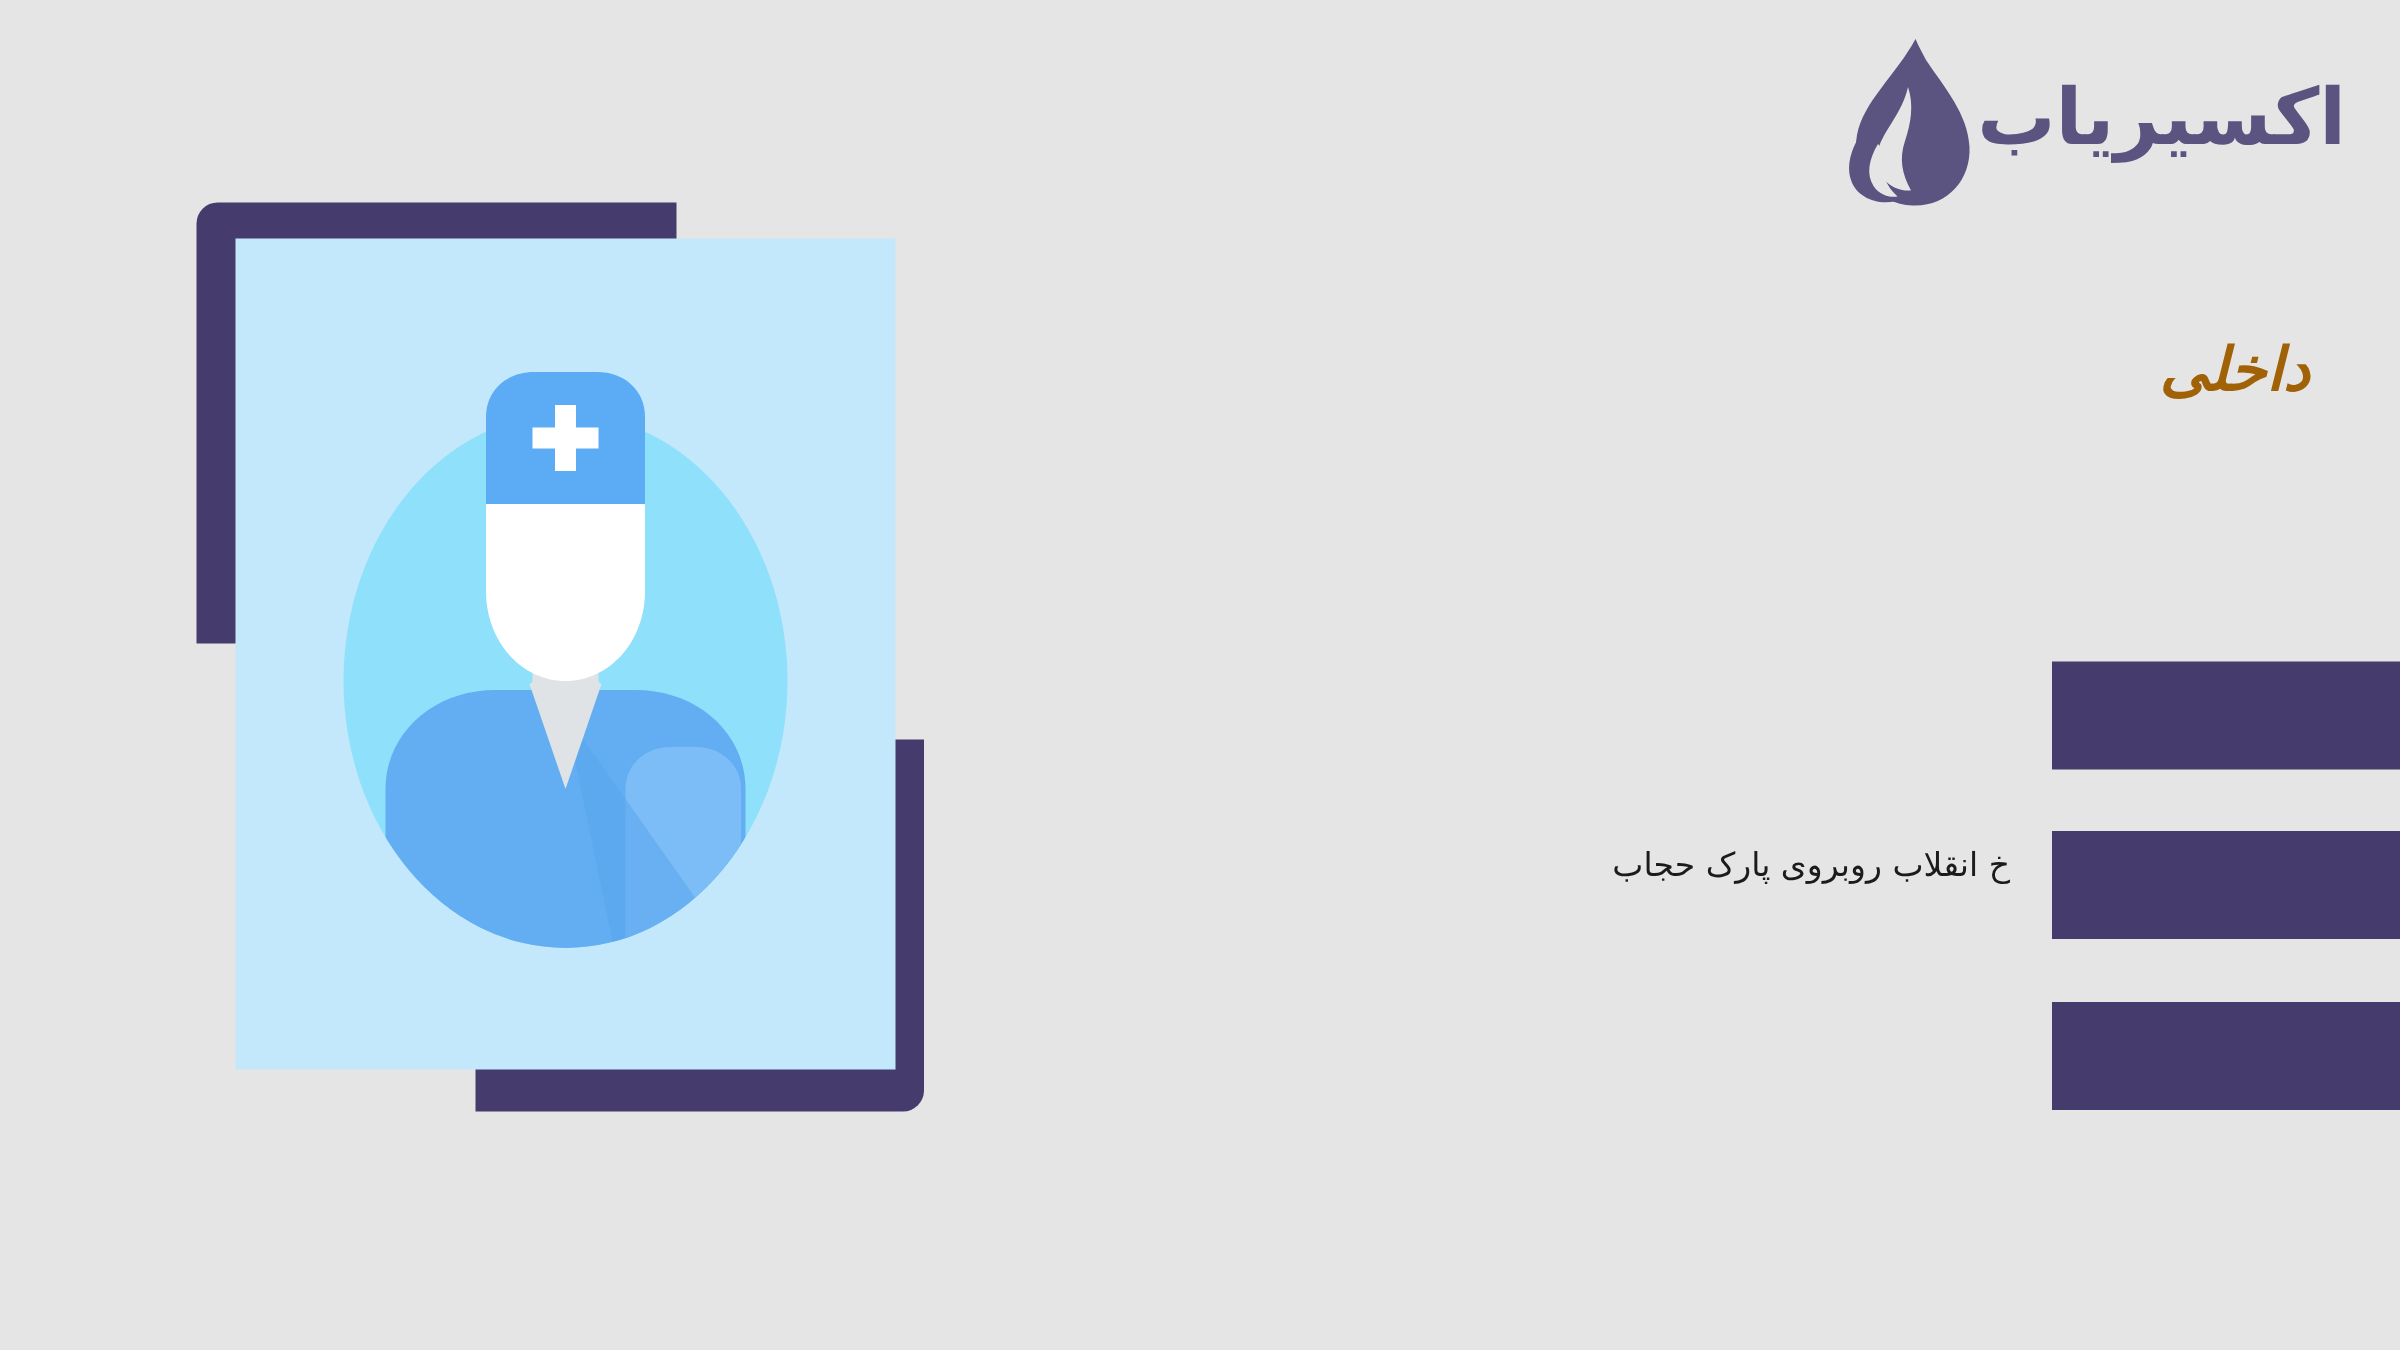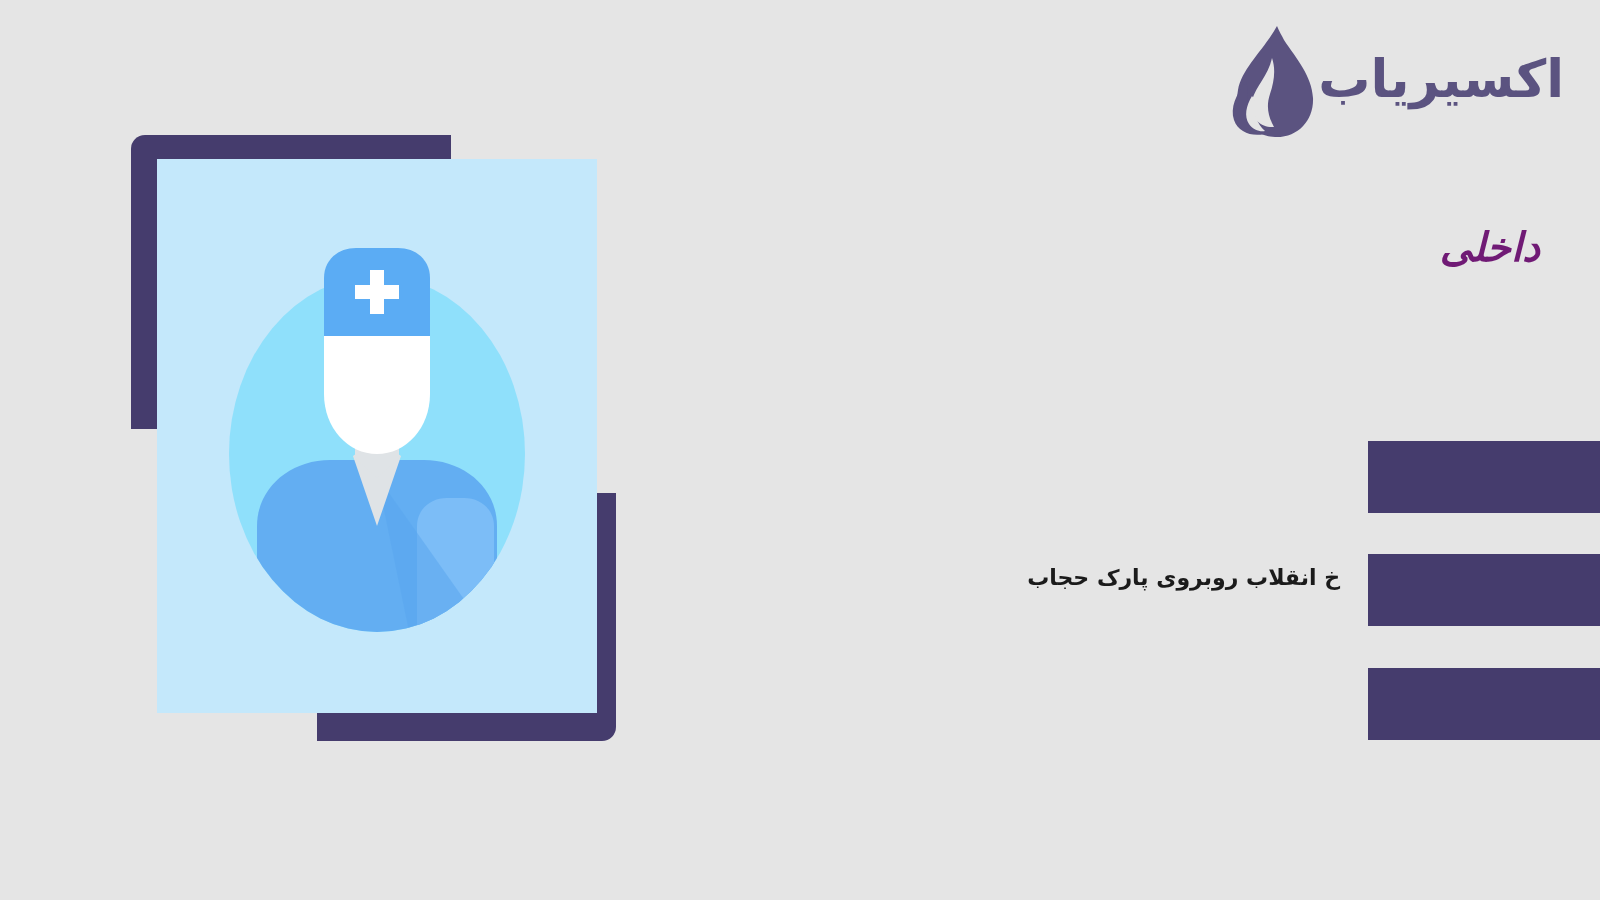--- a/index.html
+++ b/index.html
@@ -110,31 +110,31 @@
     font-size: 56px;
     font-weight: 700;
     color: #3e3664;
     line-height: 1.35;
     margin: 0;
     white-space: nowrap;
   }
   .doctor-specialty {
     font-size: 40px;
     font-weight: 700;
-    color: #701a75;
+    color: #a16207;
     line-height: 1.4;
     margin: 14px 0 0 0;
     font-style: italic;
   }
   .doctor-address {
     position: absolute;
     right: 260px;
     top: 563px;
     font-size: 22px;
-    font-weight: 700;
+    font-weight: 400;
     color: #1b1b1b;
     direction: rtl;
     text-align: right;
     white-space: nowrap;
     line-height: 1.4;
   }
 
   
   .bars {
     position: absolute;

